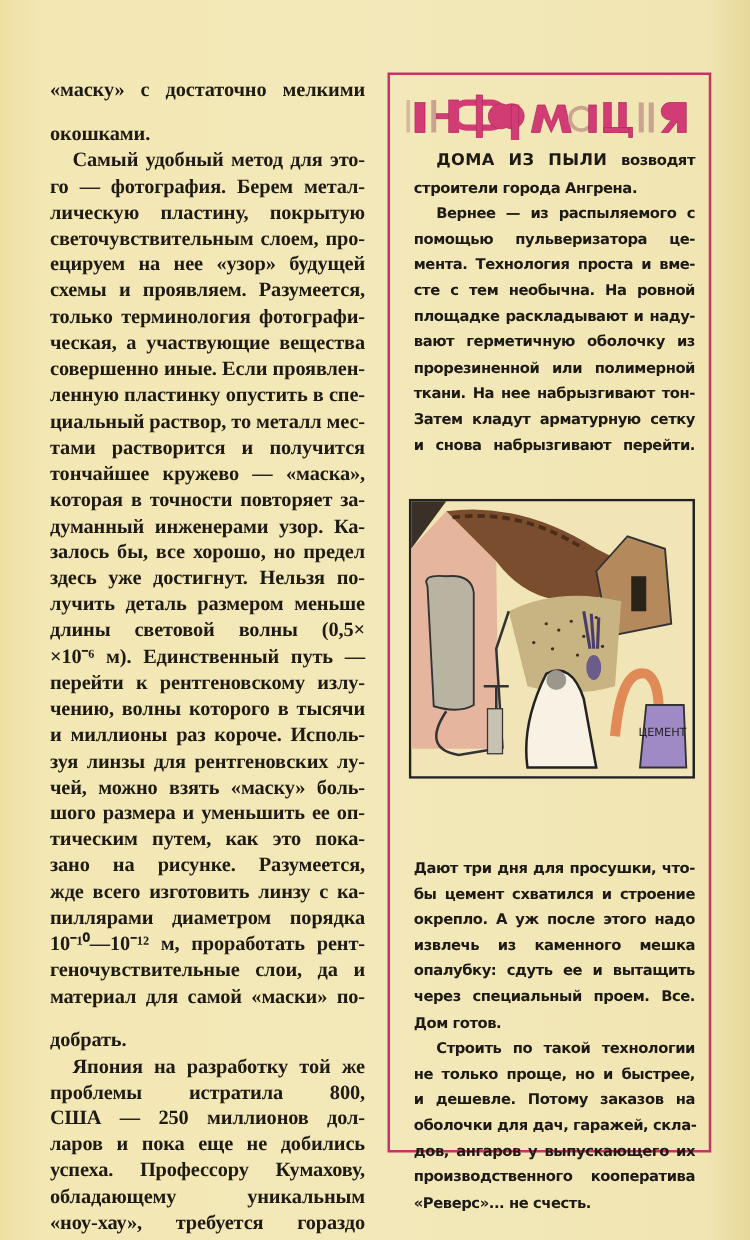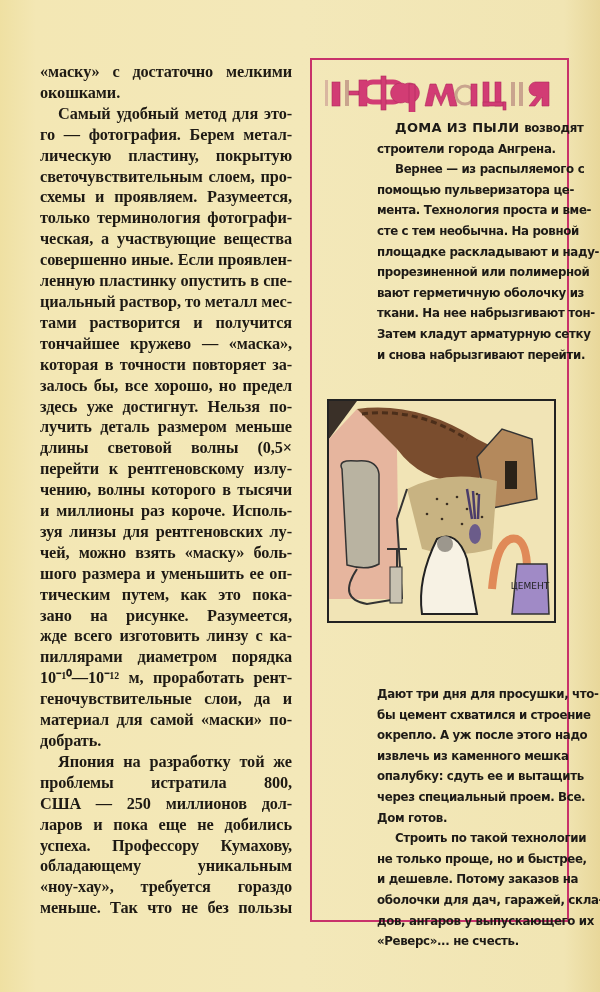--- a/index.html
+++ b/index.html
@@ -8,66 +8,69 @@
     background: linear-gradient(90deg, #efe0a2 0%, #f3e7b4 6%, #f3e8b9 50%, #f1e5b3 94%, #e8d79a 100%);
   }
   .page { position:absolute; inset:0;border-radius:25px; }
   .left-col {
     position:absolute; left:40px; top:62px; width:252px;
     font-family:"Liberation Serif", serif; font-size:16.3px; line-height:20.9px;
     color:#1e1a14; font-weight:bold; text-align:justify;
     letter-spacing:-0.1px;
   }
   .left-col .line { display:block; text-align:justify; text-align-last:justify; white-space:nowrap; }
-  .left-col .line.last { text-align-last:left; }
+  .left-col .line.last { text-align-last:left;margin-top:14px; }
 
   .info-box {
     position:absolute; left:310px; top:58px; width:259px; height:864px;
     border:2.5px solid #c8326a; box-sizing:border-box;
   }
   .info-title {
     position:absolute; left:13px; top:12px; width:232px; height:40px;
   }
   .info-text {
     position:absolute; left:19px; width:225px;
     font-family:"DejaVu Sans", sans-serif; font-size:11.8px; line-height:20.6px;
     color:#1d1a16; font-weight:bold; letter-spacing:-0.35px;
   }
-  .info-text .line { display:block; text-align:justify; text-align-last:justify; white-space:nowrap;margin-left:46px; }
+  .info-text .line { display:block; text-align:justify; text-align-last:justify; white-space:nowrap; }
   .info-text .line.last { text-align-last:left; }
   .info-text .headline { font-weight:900; font-size:13px; letter-spacing:0.3px; }
   .illustration {
     position:absolute; left:15px; top:339px; width:229px; height:224px;
   }
 </style>
 </head>
 <body>
 
 <div class="page">
 
   <div class="left-col" id="leftCol">
       <span class="line"><span>«маску» с достаточно мелкими</span></span>
       <span class="line last"><span>окошками.</span></span>
       <span class="line" style="padding-left: 18px;"><span>Самый удобный метод для это-</span></span>
       <span class="line"><span>го — фотография. Берем метал-</span></span>
       <span class="line"><span>лическую пластину, покрытую</span></span>
       <span class="line"><span>светочувствительным слоем, про-</span></span>
+      <span class="line"><span>ецируем на нее «узор» будущей</span></span>
       <span class="line"><span>схемы и проявляем. Разумеется,</span></span>
       <span class="line"><span>только терминология фотографи-</span></span>
       <span class="line"><span>ческая, а участвующие вещества</span></span>
       <span class="line"><span>совершенно иные. Если проявлен-</span></span>
       <span class="line"><span>ленную пластинку опустить в спе-</span></span>
       <span class="line"><span>циальный раствор, то металл мес-</span></span>
       <span class="line"><span>тами растворится и получится</span></span>
       <span class="line"><span>тончайшее кружево — «маска»,</span></span>
       <span class="line"><span>которая в точности повторяет за-</span></span>
+      <span class="line"><span>думанный инженерами узор. Ка-</span></span>
       <span class="line"><span>залось бы, все хорошо, но предел</span></span>
       <span class="line"><span>здесь уже достигнут. Нельзя по-</span></span>
       <span class="line"><span>лучить деталь размером меньше</span></span>
       <span class="line"><span>длины световой волны (0,5×</span></span>
+      <span class="line"><span>×10⁻⁶ м). Единственный путь —</span></span>
       <span class="line"><span>перейти к рентгеновскому излу-</span></span>
       <span class="line"><span>чению, волны которого в тысячи</span></span>
       <span class="line"><span>и миллионы раз короче. Исполь-</span></span>
       <span class="line"><span>зуя линзы для рентгеновских лу-</span></span>
       <span class="line"><span>чей, можно взять «маску» боль-</span></span>
       <span class="line"><span>шого размера и уменьшить ее оп-</span></span>
       <span class="line"><span>тическим путем, как это пока-</span></span>
       <span class="line"><span>зано на рисунке. Разумеется,</span></span>
       <span class="line"><span>жде всего изготовить линзу с ка-</span></span>
       <span class="line"><span>пиллярами диаметром порядка</span></span>
@@ -113,22 +116,22 @@
     </svg>
 
     <div class="info-text" style="top:58px;" id="infoTop">
         <span class="line" style="padding-left: 18px;"><span class="headline">ДОМА ИЗ ПЫЛИ </span><span>возводят</span></span>
         <span class="line last"><span>строители города Ангрена.</span></span>
         <span class="line" style="padding-left: 18px;"><span>Вернее — из распыляемого с</span></span>
         <span class="line"><span>помощью пульверизатора це-</span></span>
         <span class="line"><span>мента. Технология проста и вме-</span></span>
         <span class="line"><span>сте с тем необычна. На ровной</span></span>
         <span class="line"><span>площадке раскладывают и наду-</span></span>
+        <span class="line"><span>вают герметичную оболочку из</span></span>
         <span class="line"><span>прорезиненной или полимерной</span></span>
-        <span class="line"><span>вают герметичную оболочку из</span></span>
         <span class="line"><span>ткани. На нее набрызгивают тон-</span></span>
         <span class="line"><span>Затем кладут арматурную сетку</span></span>
         <span class="line"><span>и снова набрызгивают перейти.</span></span>
       </div>
 
     <svg class="illustration" viewBox="0 0 229 224">
       <rect x="1" y="1" width="227" height="222" fill="#f1e4b6" stroke="#222" stroke-width="2"></rect>
       <polygon points="2,2 30,2 2,40" fill="#3a3028"></polygon>
       <polygon points="2,40 30,10 70,50 72,200 2,200" fill="#e6b59e"></polygon>
       <path d="M30 10 Q90 2 150 40 L190 60 L150 80 Q100 90 70 50z" fill="#7a4d2e"></path>
@@ -166,16 +169,17 @@
         <span class="line"><span>окрепло. А уж после этого надо</span></span>
         <span class="line"><span>извлечь из каменного мешка</span></span>
         <span class="line"><span>опалубку: сдуть ее и вытащить</span></span>
         <span class="line"><span>через специальный проем. Все.</span></span>
         <span class="line last"><span>Дом готов.</span></span>
         <span class="line" style="padding-left: 18px;"><span>Строить по такой технологии</span></span>
         <span class="line"><span>не только проще, но и быстрее,</span></span>
         <span class="line"><span>и дешевле. Потому заказов на</span></span>
         <span class="line"><span>оболочки для дач, гаражей, скла-</span></span>
         <span class="line"><span>дов, ангаров у выпускающего их</span></span>
+        <span class="line"><span>производственного кооператива</span></span>
         <span class="line last"><span>«Реверс»... не счесть.</span></span>
       </div>
   </div>
 </div>
 
 </body></html>

